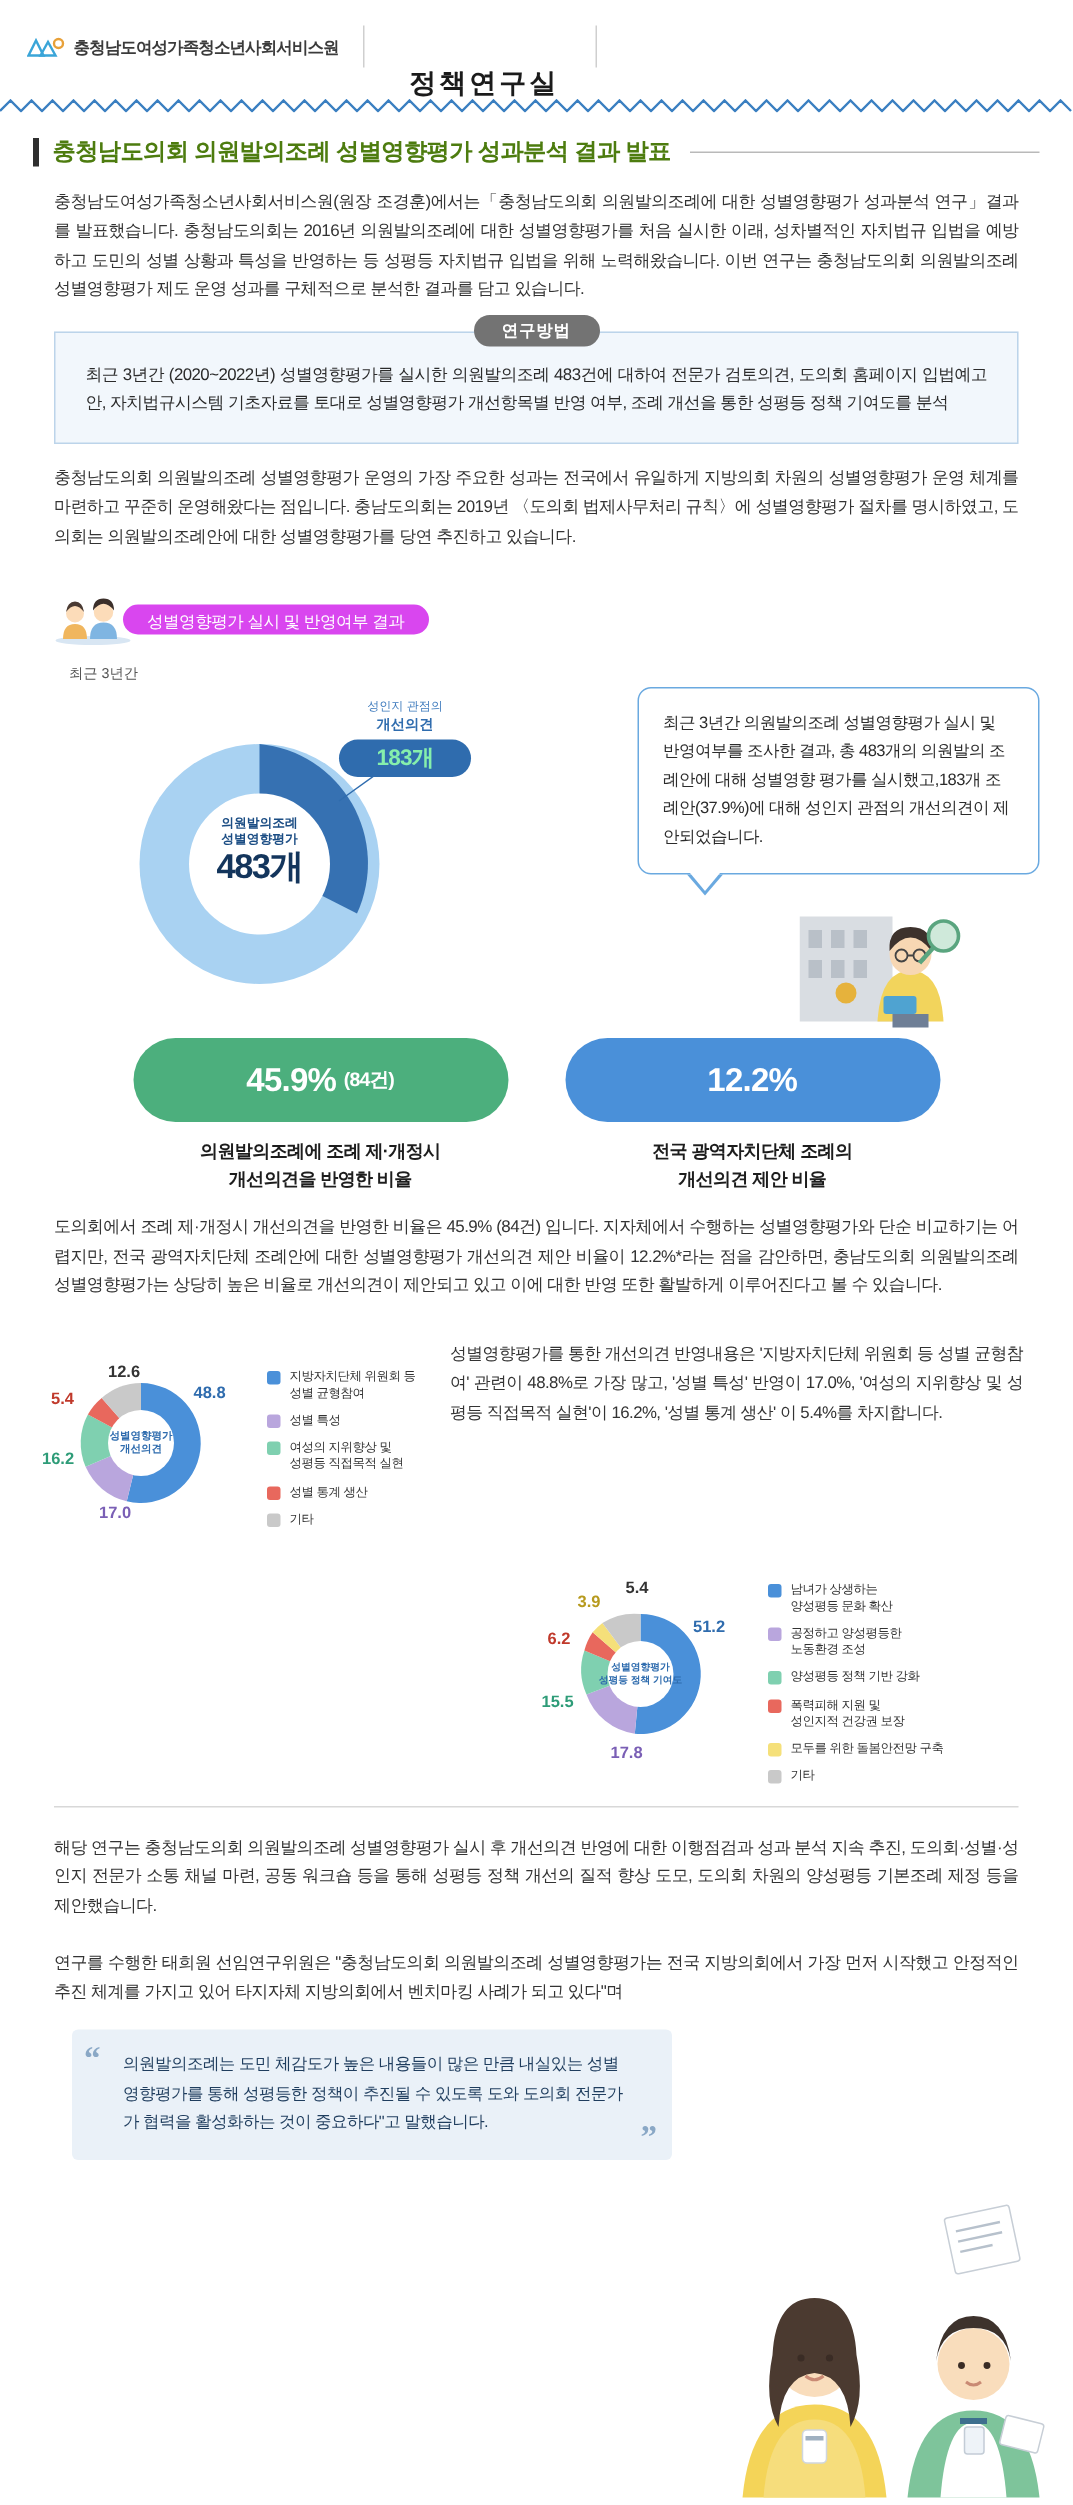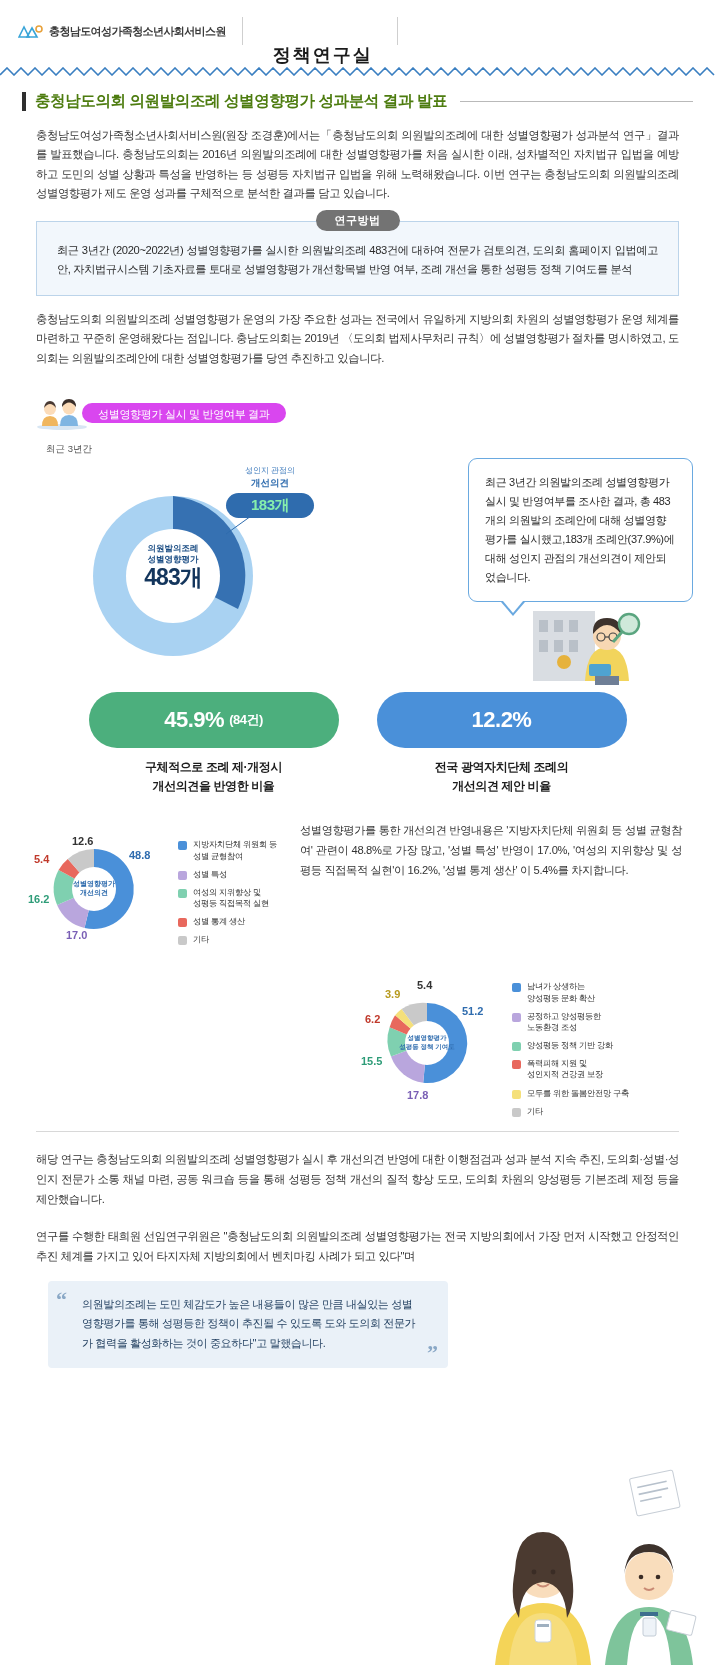--- a/index.html
+++ b/index.html
@@ -99,21 +99,21 @@
   }
   .callout-small .t1 { font-size: 8px; color: #3f7bbd; line-height: 1.3; }
   .callout-small .t2 { font-size: 9.5px; color: #2f6cae; font-weight: bold; }
   .pill-183 {
     margin: 3px auto 0 auto; width: 88px; background: #2f6cae; color: #86efac;
     font-size: 15px; font-weight: bold; border-radius: 14px; padding: 3px 0;
     text-align: center; letter-spacing: -0.5px;
   }
 
   .speech {
-    position: absolute; right: 22px; top: 72px; width: 225px;
+    position: absolute; right: 22px; top: 72px; width: 268px;
     border: 1.5px solid #6aa9e0; border-radius: 9px; background: #fff;
     padding: 14px 16px; font-size: 11px; line-height: 1.72; color: #2b2b2b;
     letter-spacing: -0.35px;
   }
   .speech:after {
     content: ""; position: absolute; left: 34px; bottom: -12px;
     border-left: 10px solid transparent; border-right: 10px solid transparent;
     border-top: 12px solid #fff;
   }
   .speech:before {
@@ -302,35 +302,36 @@
     </span>
   </div>
 
   <div class="bubbles">
     <div class="bub-col">
       <div class="bub bub-green">
         <span class="big">45.9%</span>
         <span class="sm">(84건)</span>
       </div>
       <div class="bub-cap">
-        <span>구체적으로 조례 제·개정시</span><br>
+        <span>의원발의조례에 조례 제·개정시</span><br>
         <span>개선의견을 반영한 비율</span>
       </div>
     </div>
     <div class="bub-col">
       <div class="bub bub-blue">
         <span class="big">12.2%</span>
       </div>
       <div class="bub-cap">
         <span>전국 광역자치단체 조례의</span><br>
         <span>개선의견 제안 비율</span>
       </div>
     </div>
   </div>
 
+  <p class="para">도의회에서 조례 제·개정시 개선의견을 반영한 비율은 45.9% (84건) 입니다. 지자체에서 수행하는 성별영향평가와 단순 비교하기는 어렵지만, 전국 광역자치단체 조례안에 대한 성별영향평가 개선의견 제안 비율이 12.2%*라는 점을 감안하면, 충남도의회 의원발의조례 성별영향평가는 상당히 높은 비율로 개선의견이 제안되고 있고 이에 대한 반영 또한 활발하게 이루어진다고 볼 수 있습니다.</p>
 
   <div class="pieA">
     <div class="pieA-chart">
       <svg width="150" height="128" viewBox="0 0 150 128">
 
         <path d="M72 68 L72 28 A40 40 0 1 1 62.5 106.9 Z" fill="#4a90d9"></path>
 
         <path d="M72 68 L62.5 106.9 A40 40 0 0 1 35.1 83.9 Z" fill="#b9a6dd"></path>
 
         <path d="M72 68 L35.1 83.9 A40 40 0 0 1 36.6 49.0 Z" fill="#7fd0b0"></path>

